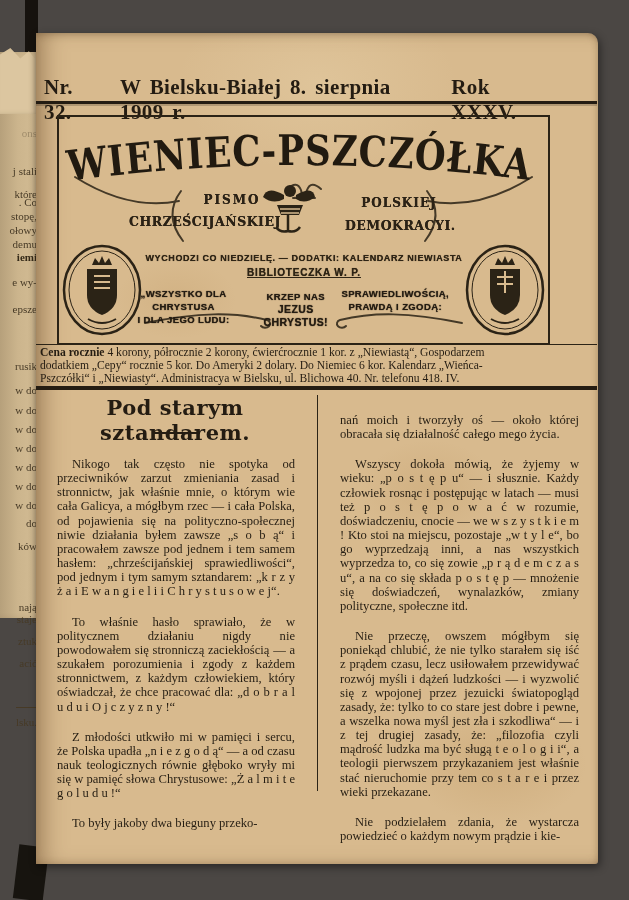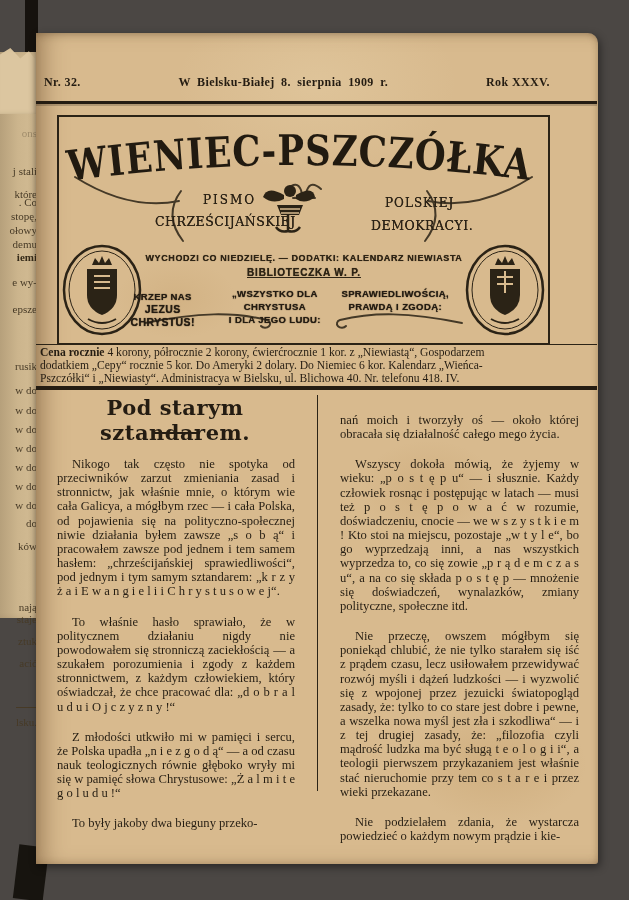--- a/index.html
+++ b/index.html
@@ -42,33 +42,33 @@
       #d8ba8e;
     box-shadow:
       inset 16px 0 26px -12px rgba(86,55,25,.55),
       inset 0 5px 10px -6px rgba(60,40,20,.5),
       inset -4px -4px 10px -6px rgba(90,60,30,.4),
       2px 3px 8px rgba(0,0,0,.45);
   }
   .ink{color:#241c12;}
   
   .hdr{left:8px;top:42px;width:506px;display:flex;justify-content:space-between;align-items:baseline;
-       font-weight:bold;font-size:12px;letter-spacing:.4px;color:#241c12;gap:20px;}
+       font-weight:bold;font-size:21px;letter-spacing:.4px;color:#241c12;gap:20px;}
   .hdr .date{word-spacing:3px;}
   .rule-top{left:0;top:68px;width:561px;height:3px;background:#241c12;box-shadow:0 2px 0 rgba(36,28,18,.22);}
   
   .mbox{left:21px;top:82px;width:489px;height:226px;border:2px solid #2b2316;}
   .mbox .flourish{left:0;top:0;width:100%;height:100%;}
   .mtitle{left:2px;top:6px;width:483px;height:66px;}
   .mtitle text{
     font-family:"DejaVu Serif",serif;font-weight:bold;font-size:42px;
     fill:#211a10;letter-spacing:1px;
   }
-  .subt{position:absolute;font-family:"DejaVu Serif",serif;font-weight:normal;
-        color:#2b2216;text-shadow:0 0 .5px #2b2216;padding-left:26px;}
+  .subt{position:absolute;text-align:center;font-family:"DejaVu Serif",serif;font-weight:bold;
+        color:#2b2216;text-shadow:0 0 .5px #2b2216;}
   .sub-l1{left:118px;top:76px;width:110px;font-size:12px;letter-spacing:2px;}
   .sub-l2{left:70px;top:97px;width:146px;font-size:12.5px;letter-spacing:.5px;}
   .sub-r1{left:300px;top:79px;width:80px;font-size:12px;letter-spacing:1px;}
   .sub-r2{left:286px;top:101px;width:104px;font-size:12.5px;letter-spacing:.5px;}
   .vignette{left:198px;top:62px;width:62px;height:60px;}
   .crest{width:82px;height:94px;}
   .crest-l{left:2px;top:126px;}
   .crest-r{left:405px;top:126px;}
   .minfo{position:absolute;text-align:center;font-family:"Liberation Sans",sans-serif;font-weight:bold;
          color:#2e2415;text-shadow:0 0 .7px #2e2415;}
@@ -194,27 +194,27 @@
         <path d="M31,22 l3,-7 4,5 3,-7 3,7 4,-5 3,7 z" fill="#2b2316"></path>
         <path d="M26,26 h30 v26 q0,14 -15,20 q-15,-6 -15,-20 z" fill="#2b2316"></path>
         <path d="M41,28 v22 M33,34 h16 M33,41 h16" stroke="#d8ba8e" stroke-width="2"></path>
         <path d="M27,76 q14,8 28,0" stroke="#2b2316" fill="none" stroke-width="2"></path>
       </svg>
 
       <div class="minfo info1">WYCHODZI CO NIEDZIELĘ. — DODATKI: KALENDARZ NIEWIASTA</div>
       <div class="minfo info2">BIBLIOTECZKA W. P.</div>
 
       <div class="abs motto">
+        <div class="mcol">
+          <div>„WSZYSTKO DLA CHRYSTUSA</div>
+          <div>I DLA JEGO LUDU:</div>
+        </div>
         <div class="mcol mid">
           <div>KRZEP NAS</div>
           <div class="l2">JEZUS CHRYSTUS!</div>
-        </div>
-        <div class="mcol">
-          <div>„WSZYSTKO DLA CHRYSTUSA</div>
-          <div>I DLA JEGO LUDU:</div>
         </div>
         <div class="mcol">
           <div>SPRAWIEDLIWOŚCIĄ,</div>
           <div>PRAWDĄ I ZGODĄ:</div>
         </div>
       </div>
     </div>
 
     <div class="abs sub-rule-thin"></div>
     <div class="abs subscription ink">

